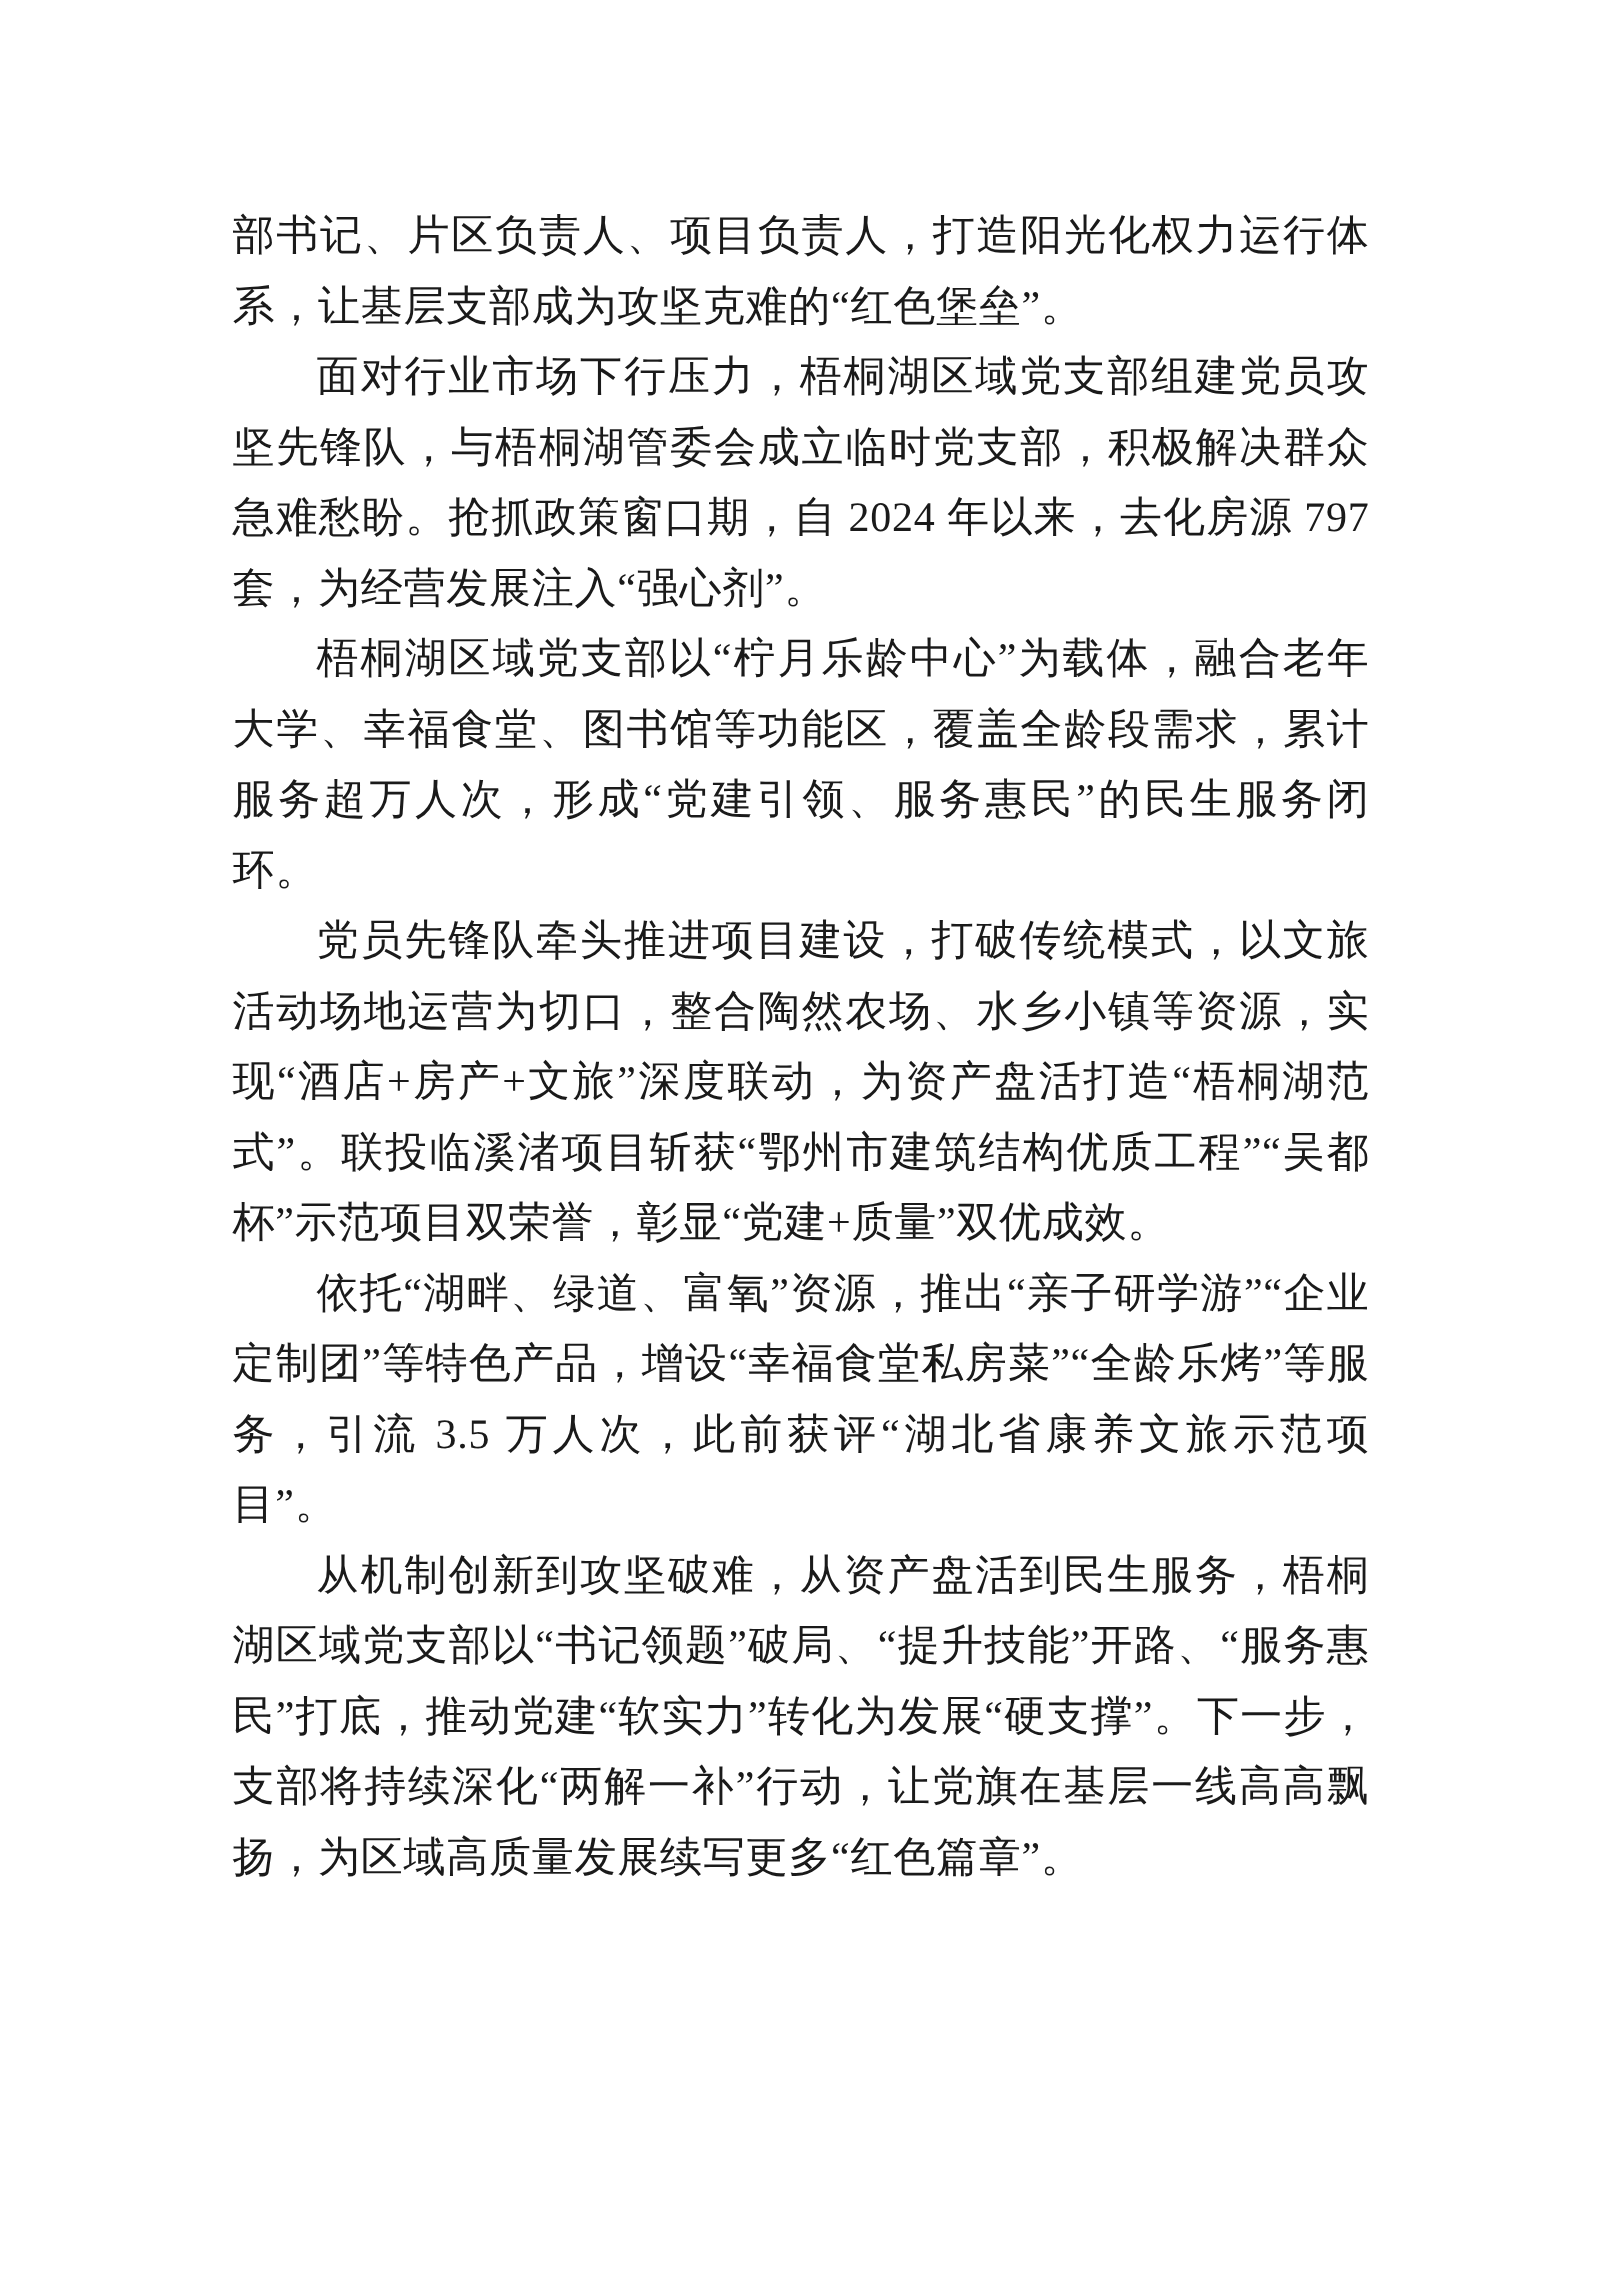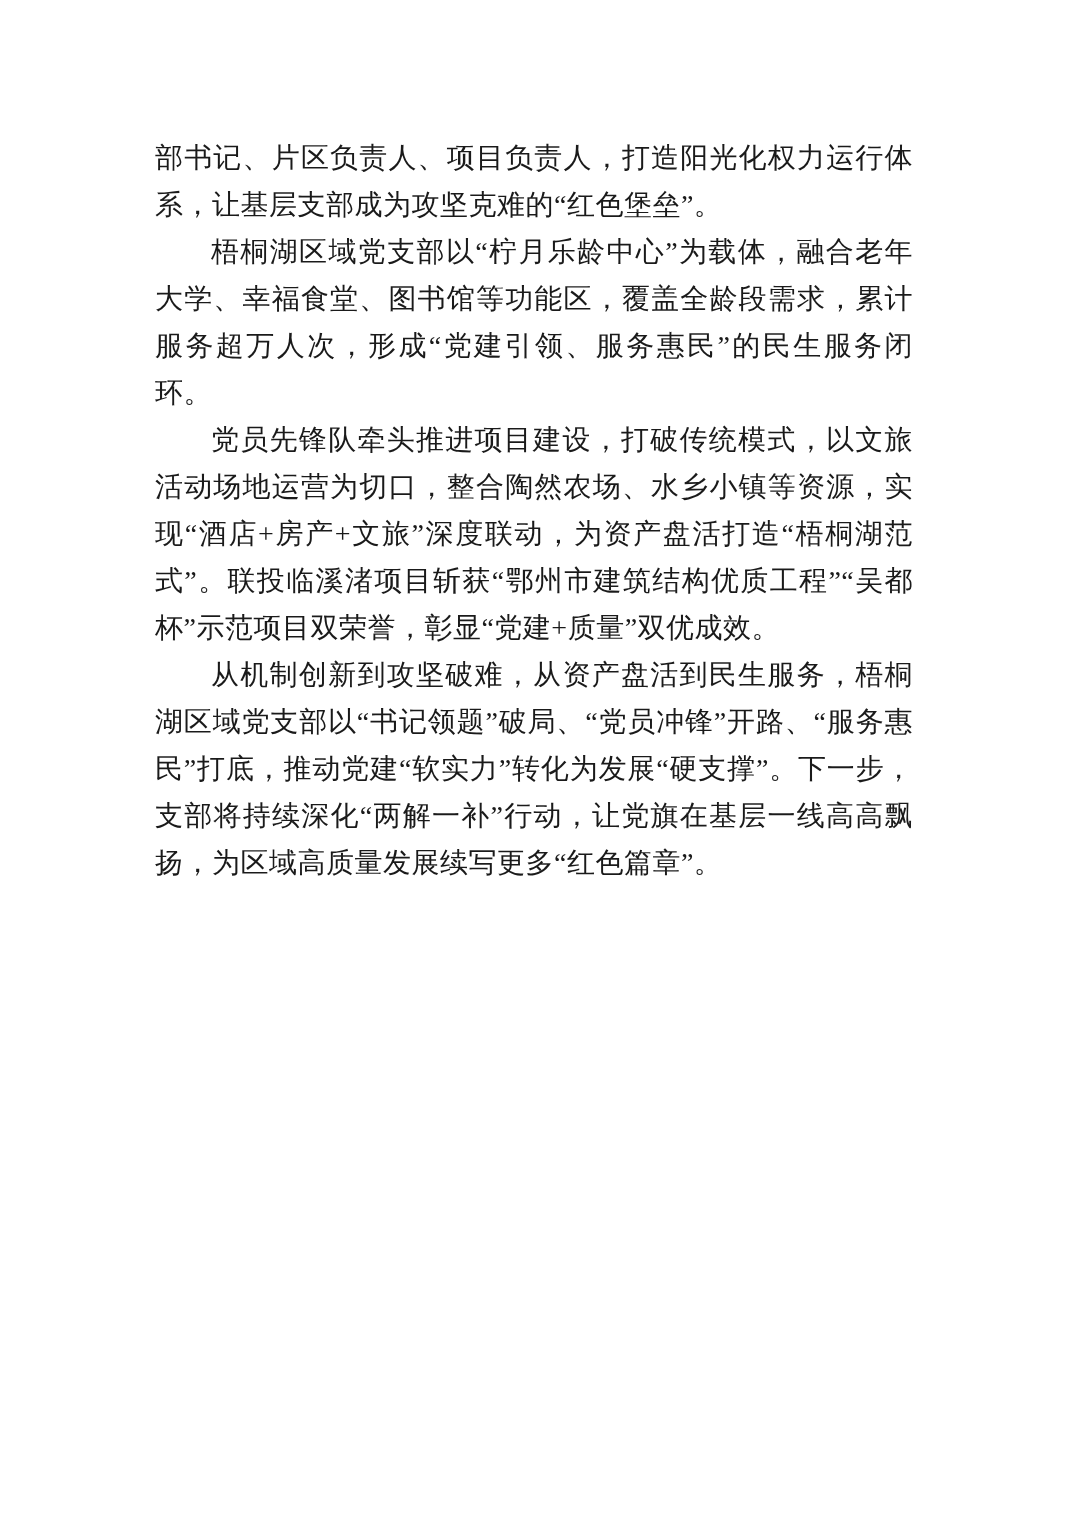--- a/index.html
+++ b/index.html
@@ -47,18 +47,20 @@
     letter-spacing: 4px;
     font-family: "Liberation Serif", "DejaVu Serif", serif;
   }
 </style>
 </head>
 <body>
 
 <div class="page" style="background: rgb(255, 255, 255); color: rgb(26, 26, 26);">
   <div class="content">
     <p class="no-indent">部书记、片区负责人、项目负责人，打造阳光化权力运行体系，让基层支部成为攻坚克难的“红色堡垒”。</p>
+    <p>面对行业市场下行压力，梧桐湖区域党支部组建党员攻坚先锋队，与梧桐湖管委会成立临时党支部，积极解决群众急难愁盼。抢抓政策窗口期，自 2024 年以来，去化房源 797 套，为经营发展注入“强心剂”。</p>
     <p>梧桐湖区域党支部以“柠月乐龄中心”为载体，融合老年大学、幸福食堂、图书馆等功能区，覆盖全龄段需求，累计服务超万人次，形成“党建引领、服务惠民”的民生服务闭环。</p>
     <p>党员先锋队牵头推进项目建设，打破传统模式，以文旅活动场地运营为切口，整合陶然农场、水乡小镇等资源，实现“酒店+房产+文旅”深度联动，为资产盘活打造“梧桐湖范式”。联投临溪渚项目斩获“鄂州市建筑结构优质工程”“吴都杯”示范项目双荣誉，彰显“党建+质量”双优成效。</p>
-    <p>从机制创新到攻坚破难，从资产盘活到民生服务，梧桐湖区域党支部以“书记领题”破局、“党员冲锋”开路、“服务惠民”打底，推动党建“软实力”转化为发展“硬支撑”。下一步，支部将持续深化“两解一补”行动，让党旗在基层一线高高飘扬，为区域高质量发展续写更多“红色篇章”。</p>
+    <p>依托“湖畔、绿道、富氧”资源，推出“亲子研学游”“企业定制团”等特色产品，增设“幸福食堂私房菜”“全龄乐烤”等服务，引流 3.5 万人次，此前获评“湖北省康养文旅示范项目”。</p>
+    <p>从机制创新到攻坚破难，从资产盘活到民生服务，梧桐湖区域党支部以“书记领题”破局、“提升技能”开路、“服务惠民”打底，推动党建“软实力”转化为发展“硬支撑”。下一步，支部将持续深化“两解一补”行动，让党旗在基层一线高高飘扬，为区域高质量发展续写更多“红色篇章”。</p>
   </div>
   <div class="page-number">– 67 –</div>
 </div>
 
 </body></html>

